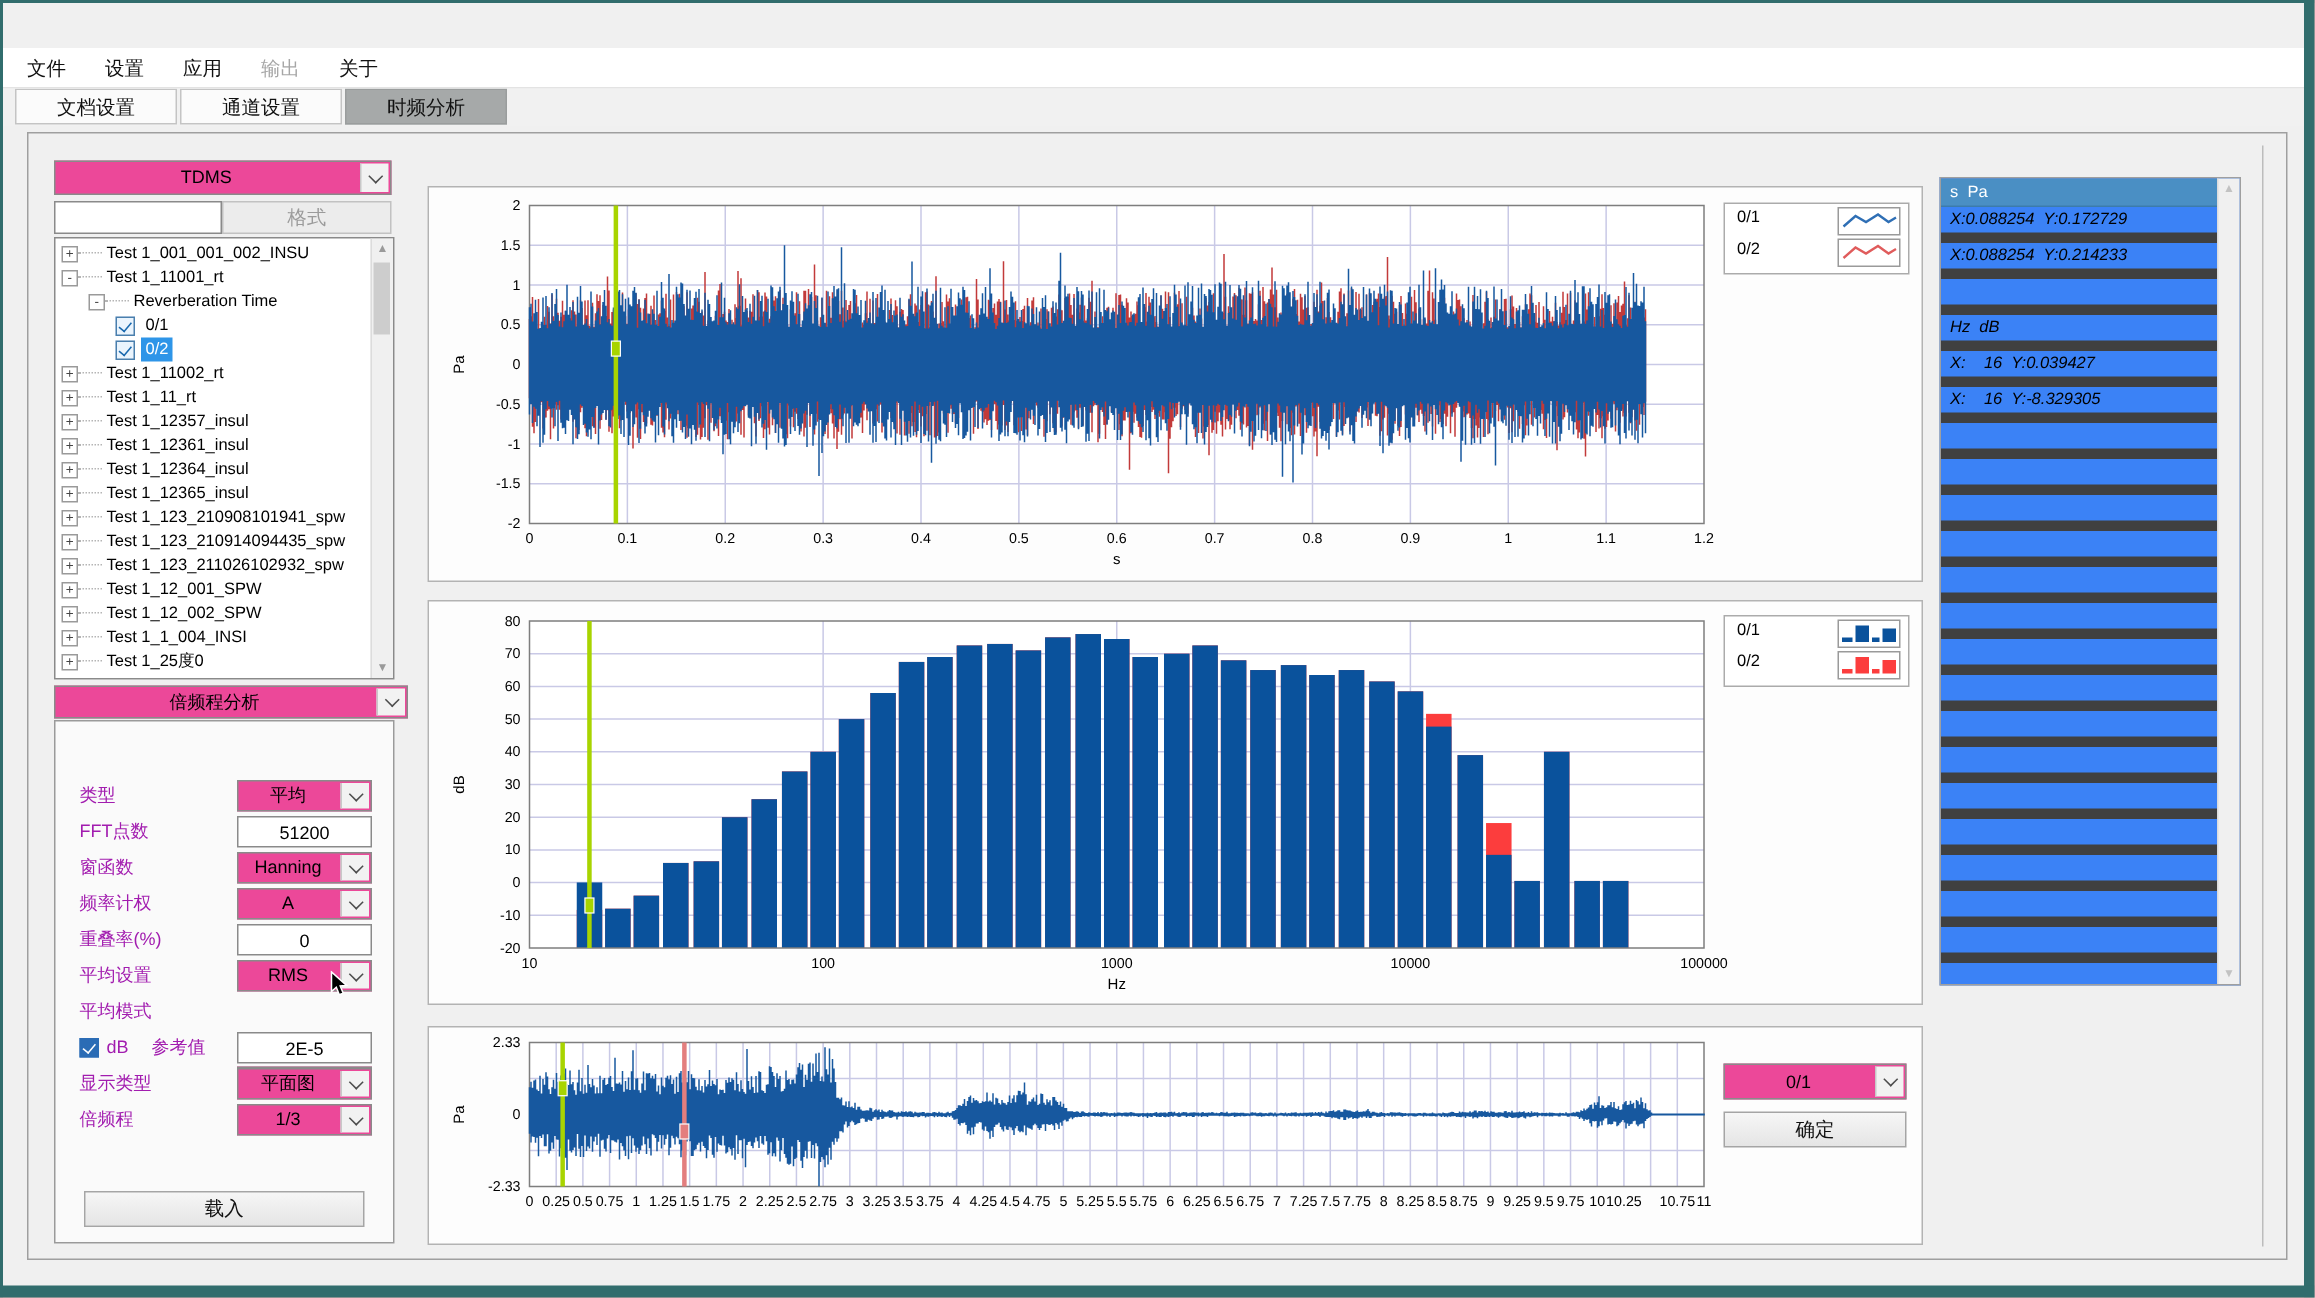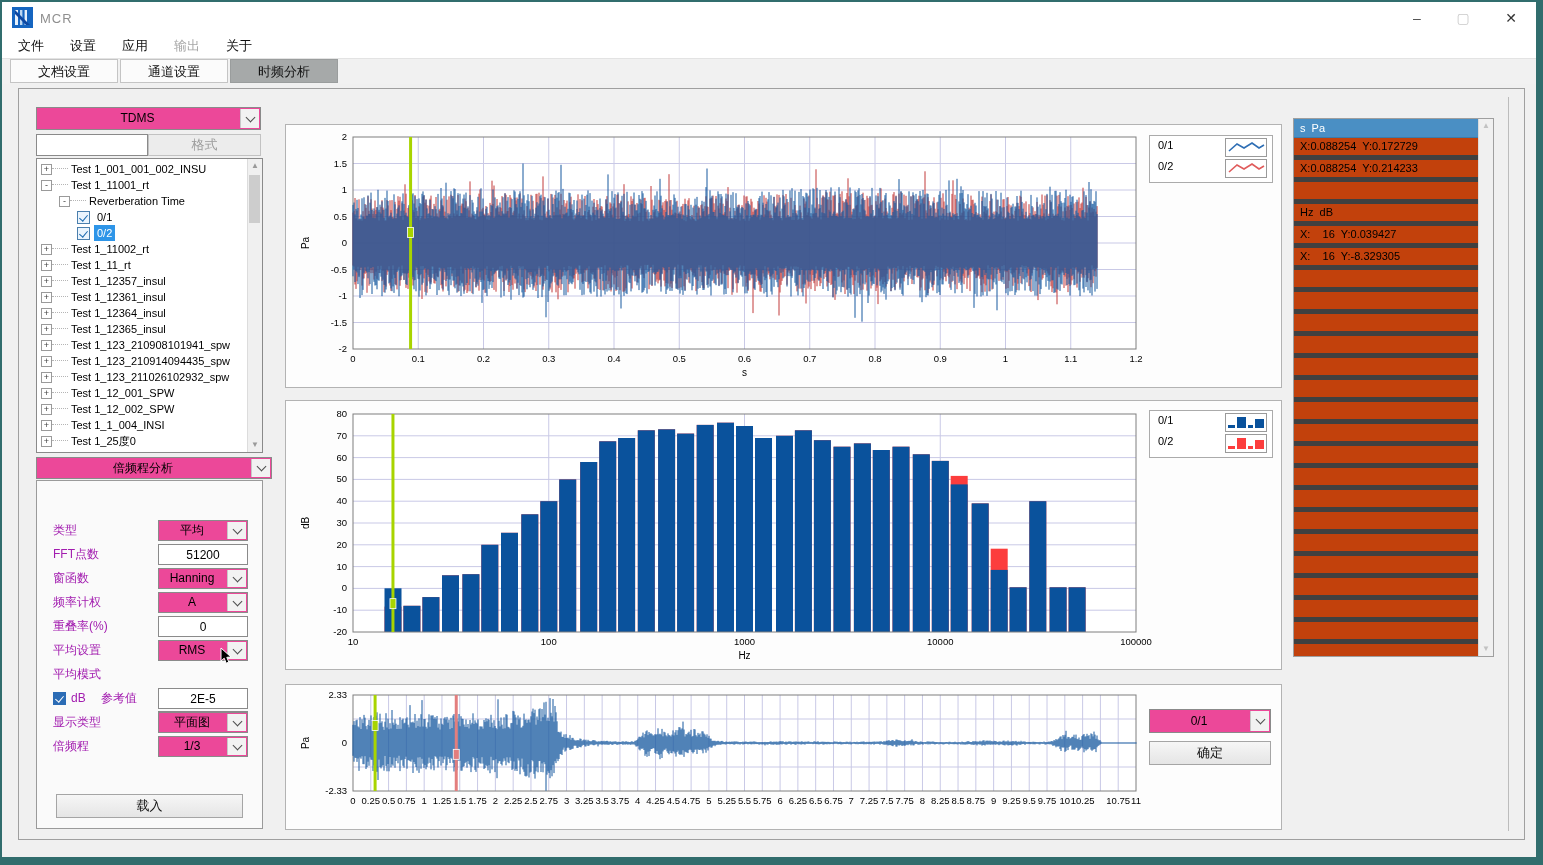--- a/index.html
+++ b/index.html
@@ -47,51 +47,38 @@
   .pctrl{left:121px;width:90px;height:21px;}
   .cbx2{position:absolute;width:13px;height:13px;background:#2b6cb5;border:1px solid #2b6cb5;box-sizing:border-box;}
   .cbx2:after{content:"";position:absolute;left:3px;top:1px;width:4px;height:7px;border-right:1.8px solid #fff;border-bottom:1.8px solid #fff;transform:rotate(40deg);}
   
   .chart-panel{background:#fdfdfd;border:1px solid #b3b3b3;}
   .legend-box{position:absolute;background:#fff;border:1px solid #ababab;}
   .legend-row{position:relative;height:21px;}
   .legend-label{position:absolute;left:8px;top:3px;font-size:11px;color:#000;}
   .legend-icon{position:absolute;right:5px;top:2px;width:40px;height:17px;border:1px solid #9a9a9a;background:#fff;}
   
-  #readout{left:1293px;top:118px;width:199px;height:537px;background:#c2410c;border:1px solid #9f9f9f;}
-  .ro-row{height:17px;line-height:17px;font-size:11px;border-bottom:5px solid #404040;padding-left:6px;white-space:pre;color:#000;}
+  #readout{left:1293px;top:118px;width:199px;height:537px;background:#3b82f6;border:1px solid #9f9f9f;}
+  .ro-row{height:17px;line-height:17px;font-size:11px;border-bottom:7px solid #404040;padding-left:6px;white-space:pre;color:#000;font-style:italic;}
   .ro-header{height:18px;line-height:18px;background:#4a8fc4;color:#fff;font-size:11px;padding-left:6px;white-space:pre;border-bottom:1px solid #3c7cab;}
   #infopanel{left:1290px;top:696px;width:208px;height:134px;border:1px solid #9f9f9f;background:#fff;}
   .info-row{height:18px;line-height:18px;font-size:12px;border-bottom:1px solid #c9c9c9;padding-left:6px;white-space:pre;color:#000;}
   svg text{font-family:"Liberation Sans","DejaVu Sans",sans-serif;}
   #mouse-cursor{left:220px;top:647px;width:14px;height:18px;z-index:40;}
 </style>
 </head>
 <body>
 
 <div id="win">
 
   <div class="frame" style="left:0;top:0;width:100%;height:2px;"></div>
   <div class="frame" style="left:0;top:0;width:2px;height:100%;"></div>
   <div class="frame" style="right:0;top:0;width:7px;height:100%;"></div>
   <div class="frame" style="left:0;bottom:0;width:100%;height:8px;"></div>
 
-  <div class="abs" id="titlebar">
-    <svg class="abs" style="left:10px;top:5px;" width="21" height="21">
-      <rect x="0" y="0" width="21" height="21" fill="#1565c0"></rect>
-      <rect x="3" y="3" width="3" height="15" fill="#e8f1fb"></rect>
-      <rect x="8" y="3" width="2.4" height="15" fill="#bcd7f2"></rect>
-      <rect x="12.6" y="3" width="2.4" height="15" fill="#e8f1fb"></rect>
-      <path d="M3 3 L18 18 L14 18 L3 7 Z" fill="#0d47a1"></path>
-    </svg>
-    <span class="abs" id="app-title">MCR</span>
-    <div class="abs winbtn" style="right:106px;">–</div>
-    <div class="abs winbtn" style="right:60px;color:#c9c9c9;">▢</div>
-    <div class="abs winbtn" style="right:12px;color:#333;">✕</div>
-  </div>
 
   <div class="abs" id="tabbar">
       <div class="tab" style="left: 8px; width: 108px; text-align: center;">文档设置</div>
       <div class="tab" style="left: 118px; width: 108px; text-align: center;">通道设置</div>
       <div class="tab active" style="left: 228px; width: 108px; text-align: center;">时频分析</div>
     </div>
 
   <div class="abs" id="menubar"><div class="menu-item" style="margin-left: 6px;">文件</div><div class="menu-item" style="margin-left: 6px;">设置</div><div class="menu-item" style="margin-left: 6px;">应用</div><div class="menu-item disabled" style="margin-left: 6px;">输出</div><div class="menu-item" style="margin-left: 6px;">关于</div></div>
 
   <div class="abs" id="content">

